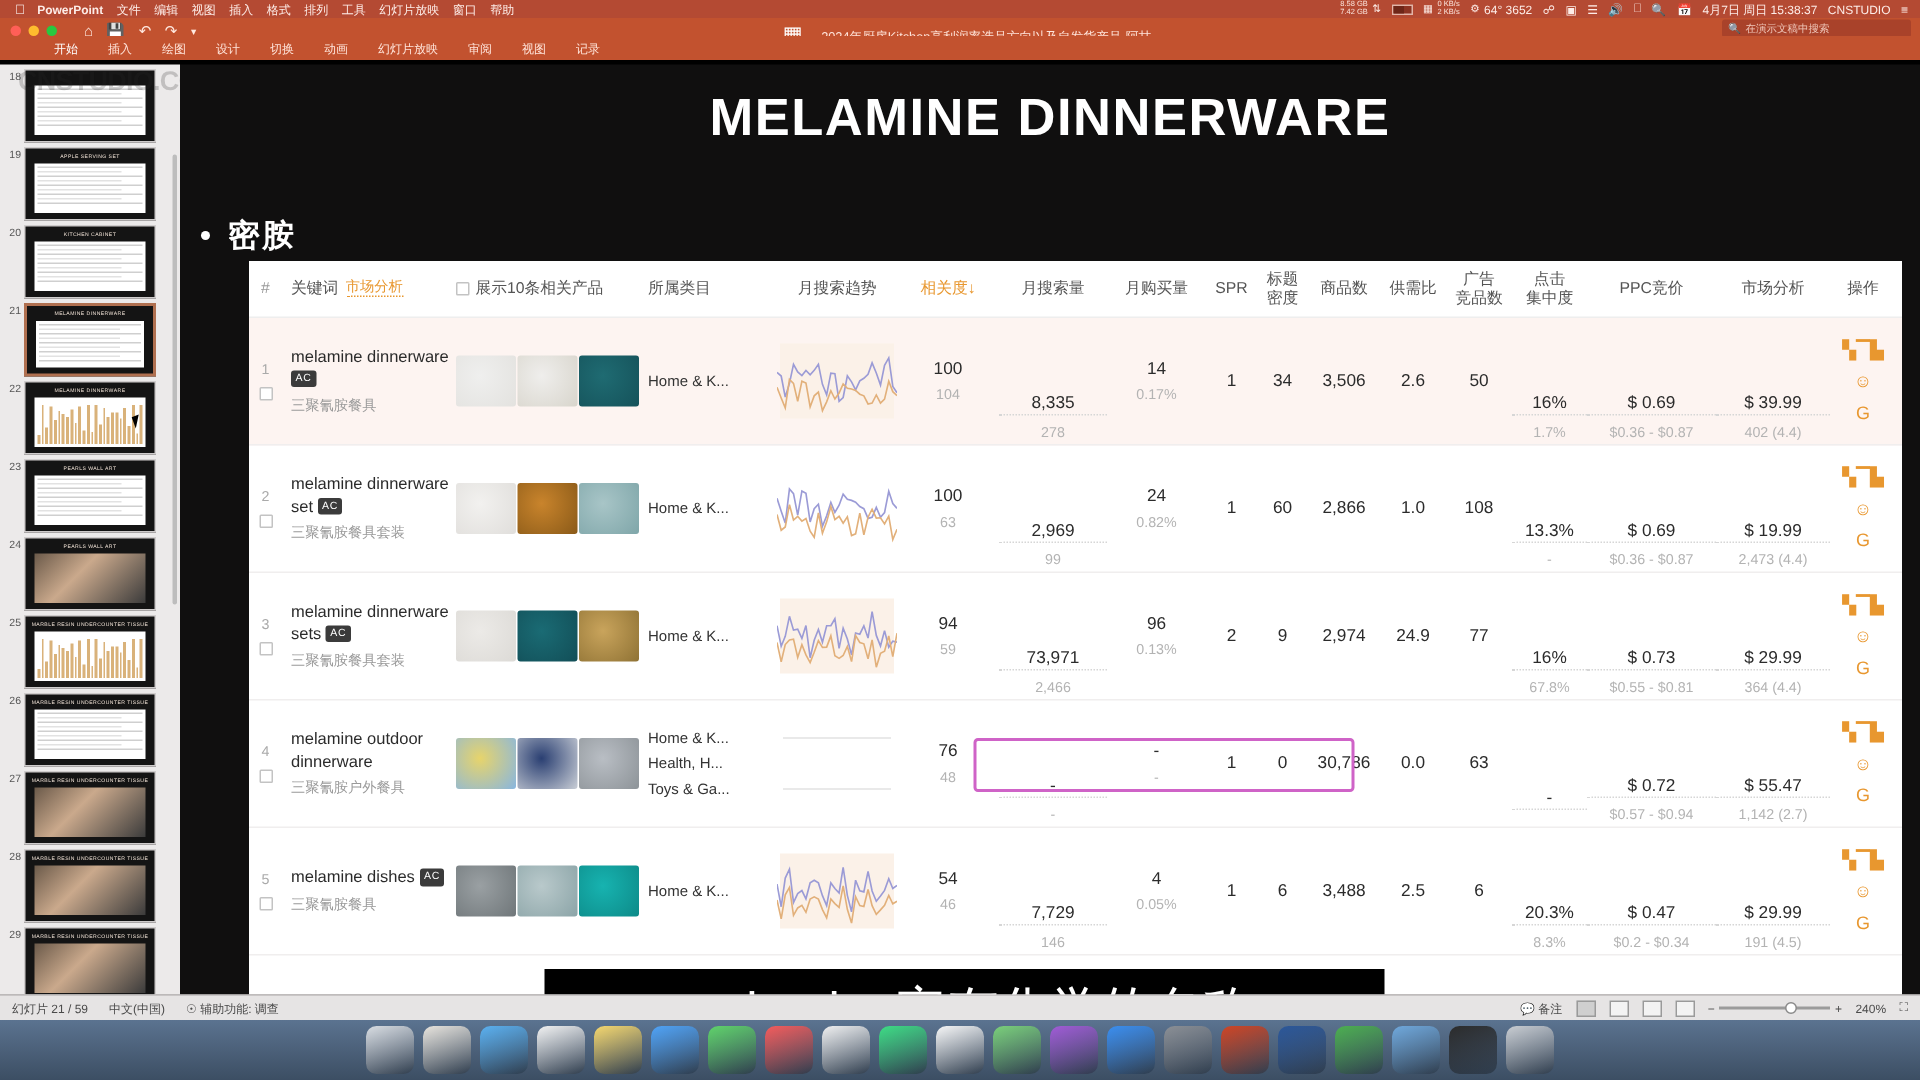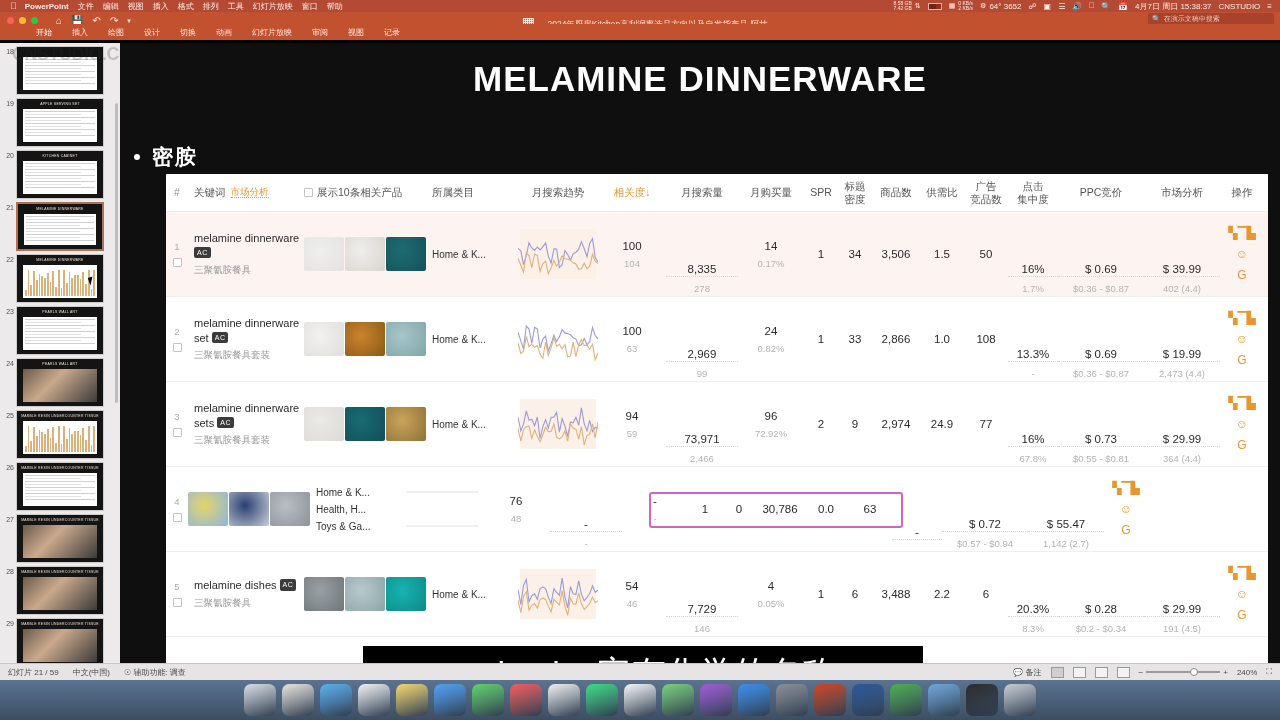--- a/index.html
+++ b/index.html
@@ -611,21 +611,21 @@
             <div class="numcell c-spr">
               <div class="big">1</div>
             </div>
             <div class="numcell c-td">
               <div class="big">34</div>
             </div>
             <div class="numcell c-gn">
               <div class="big">3,506</div>
             </div>
             <div class="numcell c-ratio">
-              <div class="big">1.5</div>
+              <div class="big">2.6</div>
             </div>
             <div class="numcell c-ad">
               <div class="big">50</div>
             </div>
             <div class="numcell c-cc">
               <div class="big u">16%</div>
               <div class="sub">1.7%</div>
             </div>
             <div class="numcell c-ppc">
               <div class="big u">$ 0.69</div>
@@ -671,21 +671,21 @@
               <div class="sub">99</div>
             </div>
             <div class="numcell c-mpv">
               <div class="big">24</div>
               <div class="sub">0.82%</div>
             </div>
             <div class="numcell c-spr">
               <div class="big">1</div>
             </div>
             <div class="numcell c-td">
-              <div class="big">33</div>
+              <div class="big">60</div>
             </div>
             <div class="numcell c-gn">
               <div class="big">2,866</div>
             </div>
             <div class="numcell c-ratio">
               <div class="big">1.0</div>
             </div>
             <div class="numcell c-ad">
               <div class="big">108</div>
             </div>
@@ -732,21 +732,21 @@
             <div class="numcell c-relv">
               <div class="big">94</div>
               <div class="sub">59</div>
             </div>
             <div class="numcell c-msv">
               <div class="big u">73,971</div>
               <div class="sub">2,466</div>
             </div>
             <div class="numcell c-mpv">
               <div class="big">96</div>
-              <div class="sub">72.92%</div>
+              <div class="sub">0.13%</div>
             </div>
             <div class="numcell c-spr">
               <div class="big">2</div>
             </div>
             <div class="numcell c-td">
               <div class="big">9</div>
             </div>
             <div class="numcell c-gn">
               <div class="big">2,974</div>
             </div>
@@ -771,20 +771,24 @@
             <div class="opcell">
               <span class="opicon">▚▔▙</span>
               <span class="opicon">☺</span>
               <span class="opicon">G</span>
             </div>
           </div>
           <div class="trow">
             <div class="idxcell">
               <span>4</span>
               <span class="chkbox"></span>
+            </div>
+            <div class="kwcell">
+              <div class="kw">melamine outdoor dinnerware</div>
+              <div class="cn">三聚氰胺户外餐具</div>
             </div>
             <div class="imgcell">
               <div class="pimg" style="background: radial-gradient(circle at 40% 40%, rgb(231, 212, 107), rgb(136, 182, 224));"></div>
               <div class="pimg" style="background: radial-gradient(circle at 40% 40%, rgb(42, 63, 114), rgb(201, 206, 214));"></div>
               <div class="pimg" style="background: radial-gradient(circle at 40% 40%, rgb(185, 190, 196), rgb(141, 147, 152));"></div>
             </div>
             <div class="catcell">
               <div>Home &amp; K...</div>
               <div>Health, H...</div>
               <div>Toys &amp; Ga...</div>
@@ -874,31 +878,31 @@
             <div class="numcell c-spr">
               <div class="big">1</div>
             </div>
             <div class="numcell c-td">
               <div class="big">6</div>
             </div>
             <div class="numcell c-gn">
               <div class="big">3,488</div>
             </div>
             <div class="numcell c-ratio">
-              <div class="big">2.2</div>
+              <div class="big">2.5</div>
             </div>
             <div class="numcell c-ad">
               <div class="big">6</div>
             </div>
             <div class="numcell c-cc">
               <div class="big u">20.3%</div>
               <div class="sub">8.3%</div>
             </div>
             <div class="numcell c-ppc">
-              <div class="big u">$ 0.28</div>
+              <div class="big u">$ 0.47</div>
               <div class="sub">$0.2 - $0.34</div>
             </div>
             <div class="numcell c-mkt">
               <div class="big u">$ 29.99</div>
               <div class="sub">191 (4.5)</div>
             </div>
             <div class="opcell">
               <span class="opicon">▚▔▙</span>
               <span class="opicon">☺</span>
               <span class="opicon">G</span>

